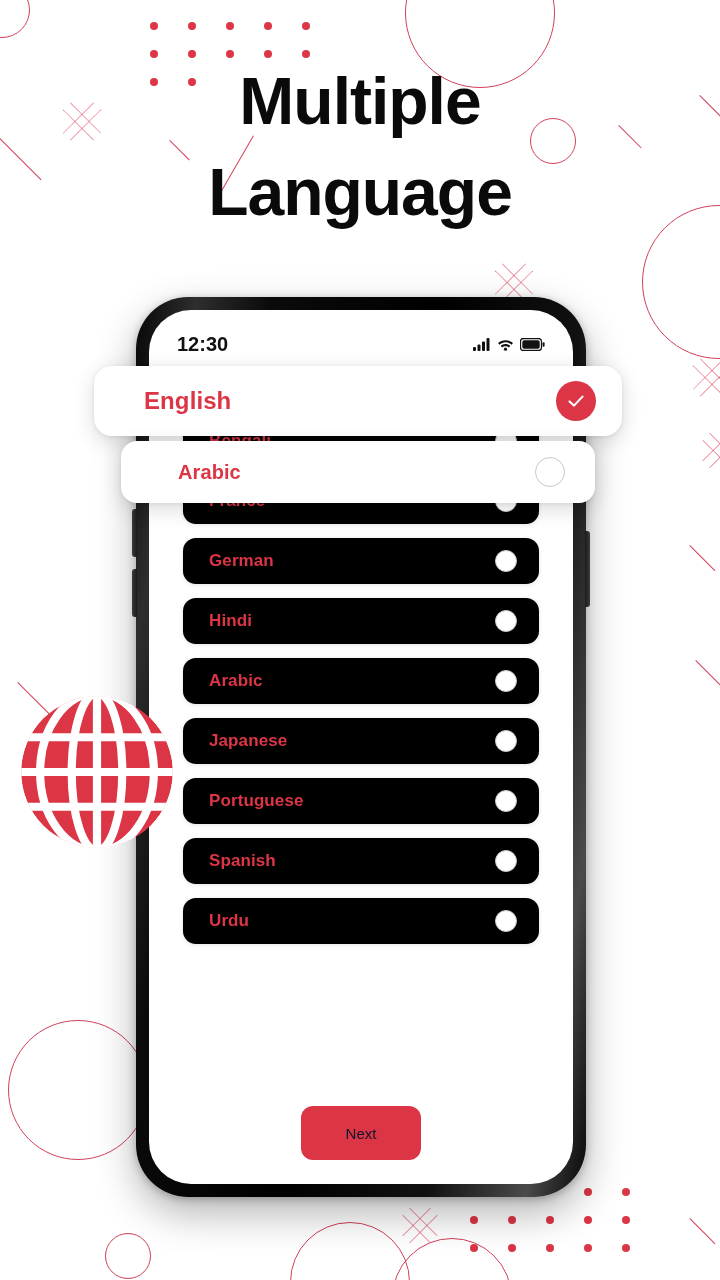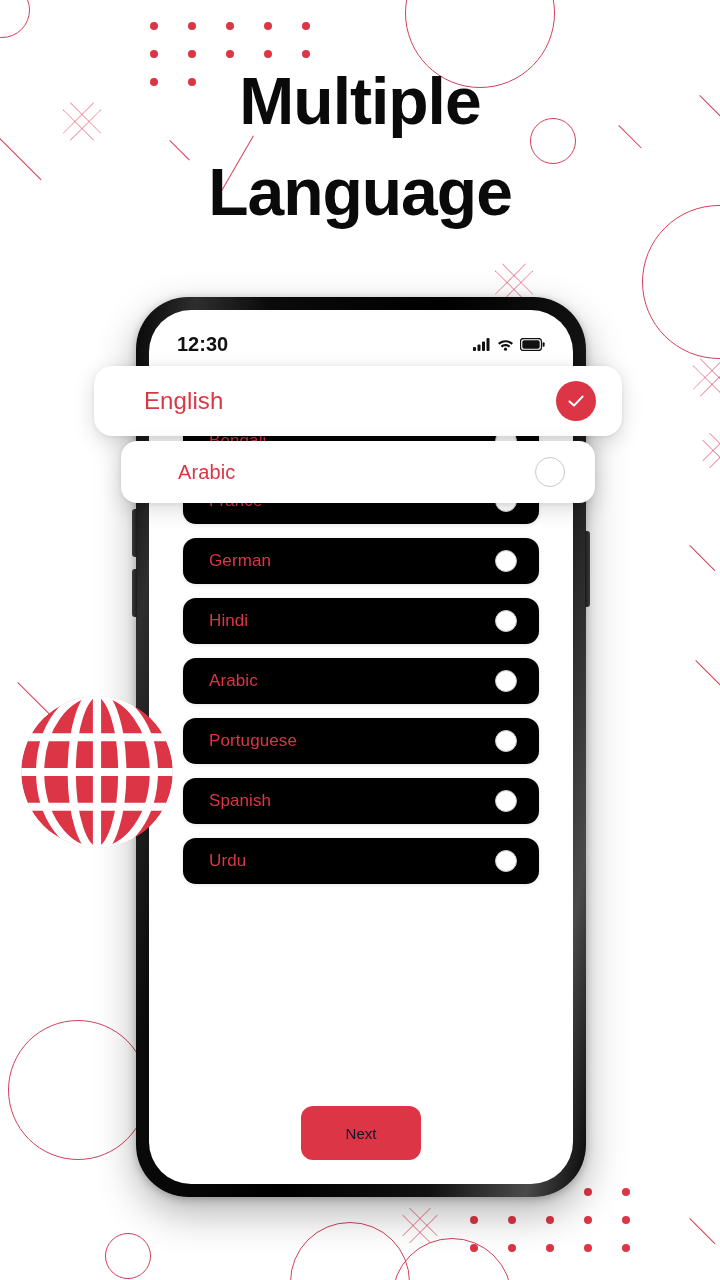--- a/index.html
+++ b/index.html
@@ -172,21 +172,21 @@
     border-radius: 13px;
     box-shadow: 0 1px 5px rgba(0,0,0,.09), 0 0 0 .8px rgba(0,0,0,.018);
     display: flex;
     align-items: center;
     justify-content: space-between;
     padding: 0 22px 0 26px;
     box-sizing: border-box;
   }
   .lang-label {
     color: #dc3545;
-    font-weight: normal;
+    font-weight: bold;
     font-size: 17px;
     letter-spacing: .1px;
   }
   .radio {
     width: 22px;
     height: 22px;
     border-radius: 50%;
     border: 1.6px solid #c9c9c9;
     box-sizing: border-box;
     background: #fff;
@@ -388,20 +388,24 @@
         </div>
         <div class="lang-card">
           <span class="lang-label">Hindi</span>
           <span class="radio"></span>
         </div>
         <div class="lang-card">
           <span class="lang-label">Arabic</span>
           <span class="radio"></span>
         </div>
         <div class="lang-card">
+          <span class="lang-label">Japanese</span>
+          <span class="radio"></span>
+        </div>
+        <div class="lang-card">
           <span class="lang-label">Portuguese</span>
           <span class="radio"></span>
         </div>
         <div class="lang-card">
           <span class="lang-label">Spanish</span>
           <span class="radio"></span>
         </div>
         <div class="lang-card">
           <span class="lang-label">Urdu</span>
           <span class="radio"></span>

